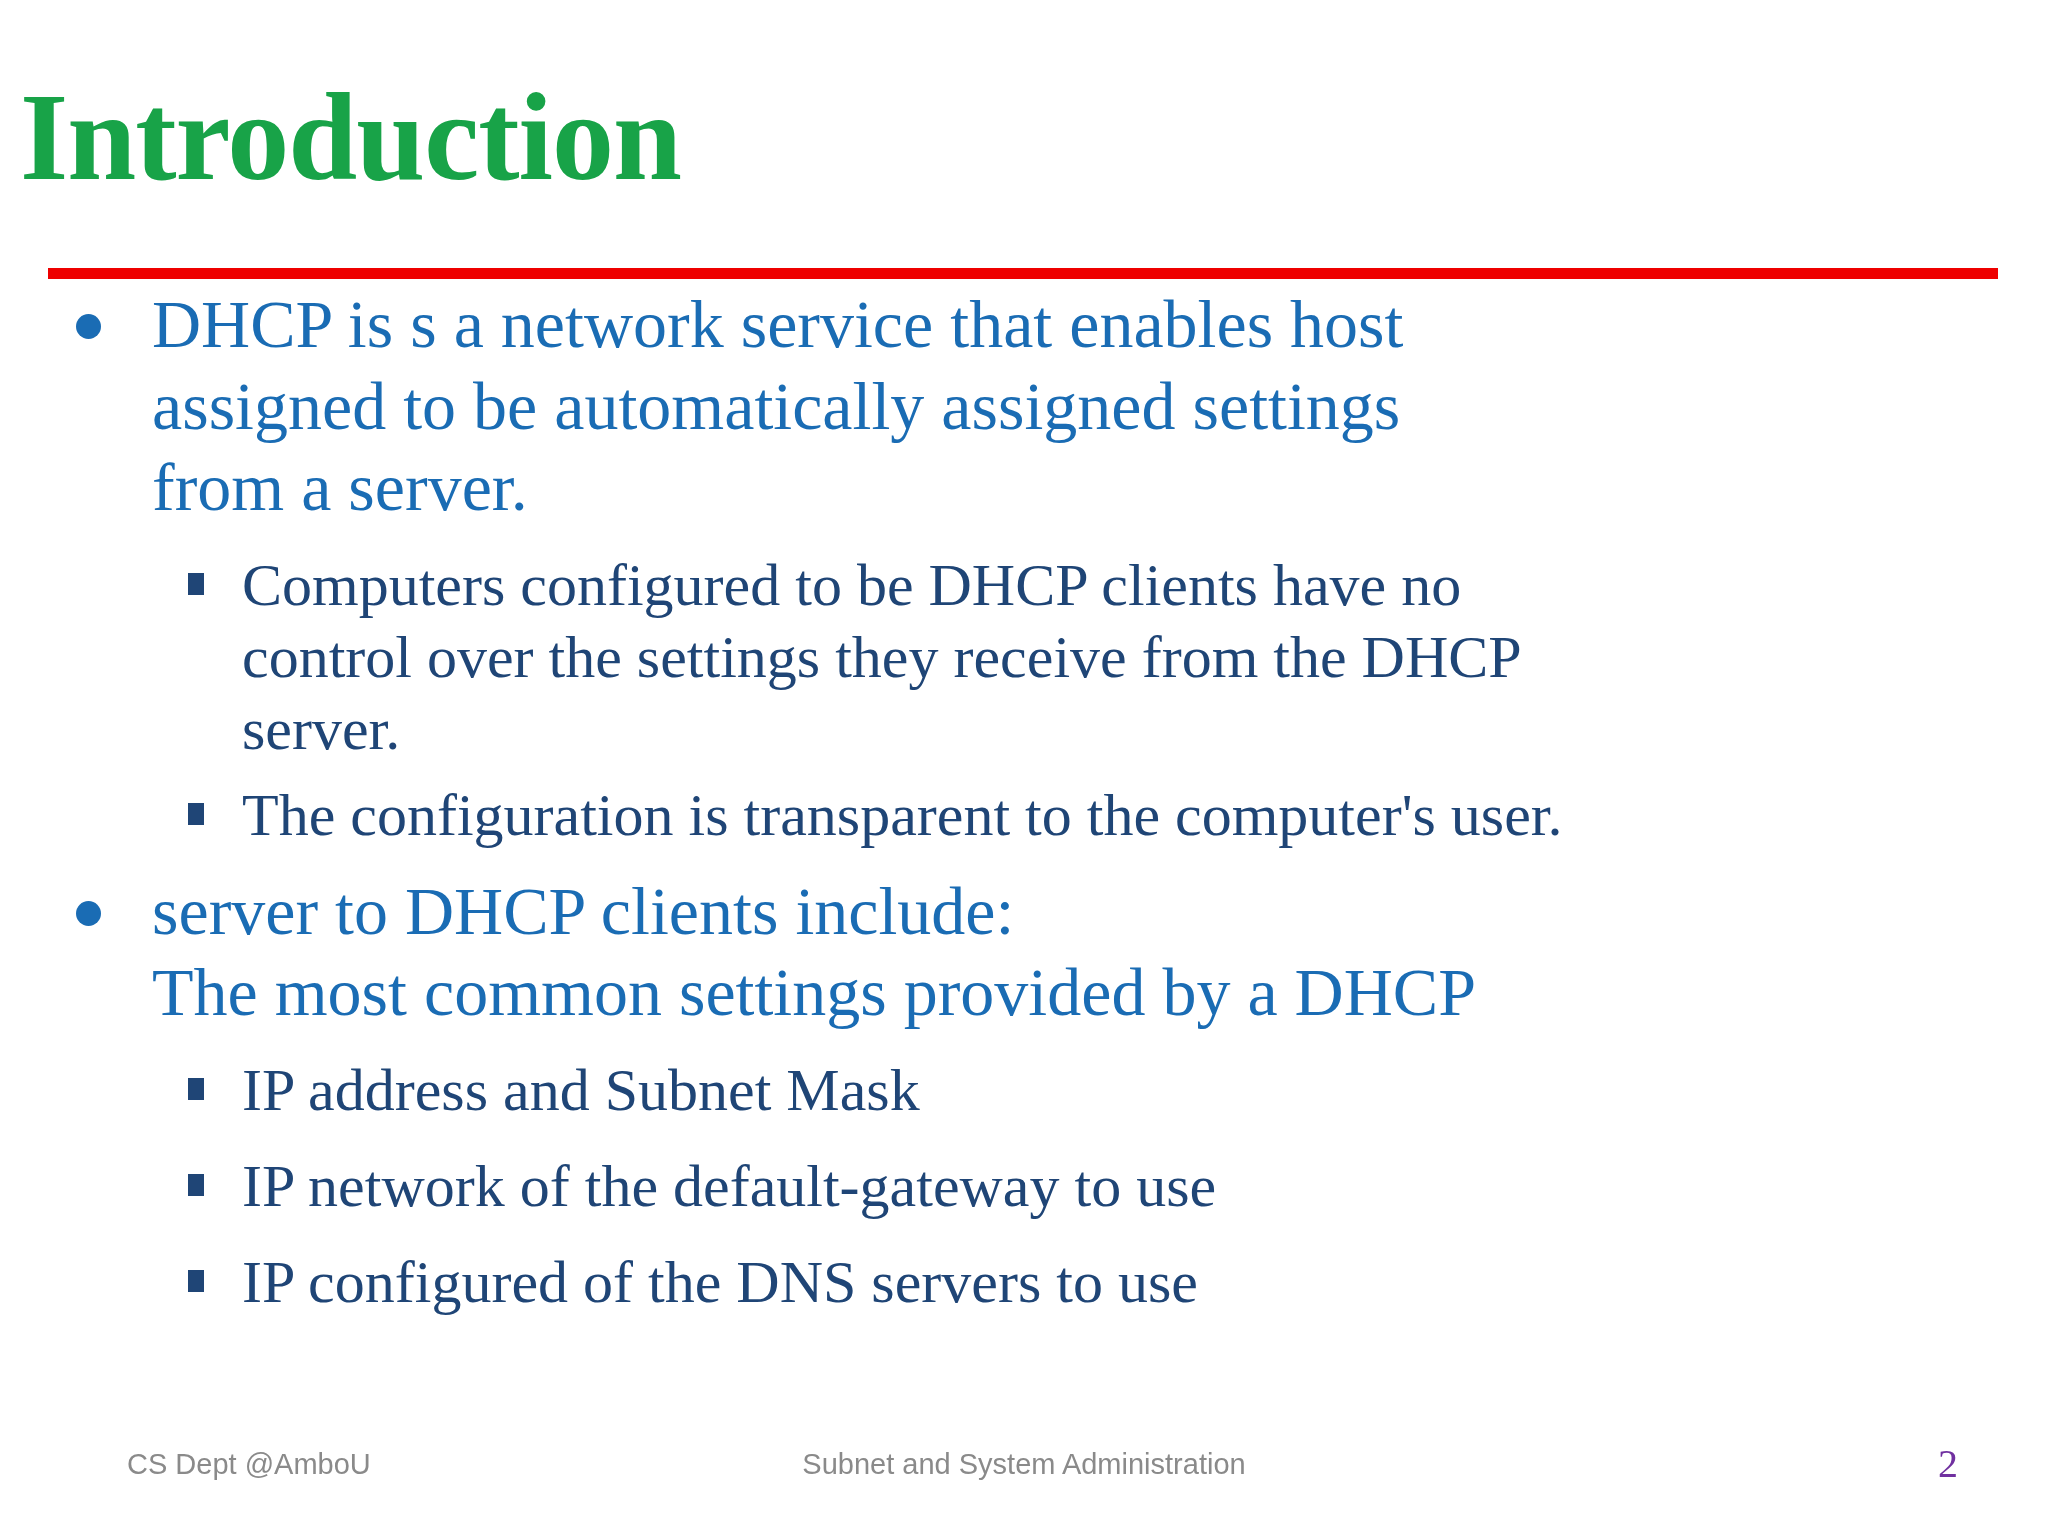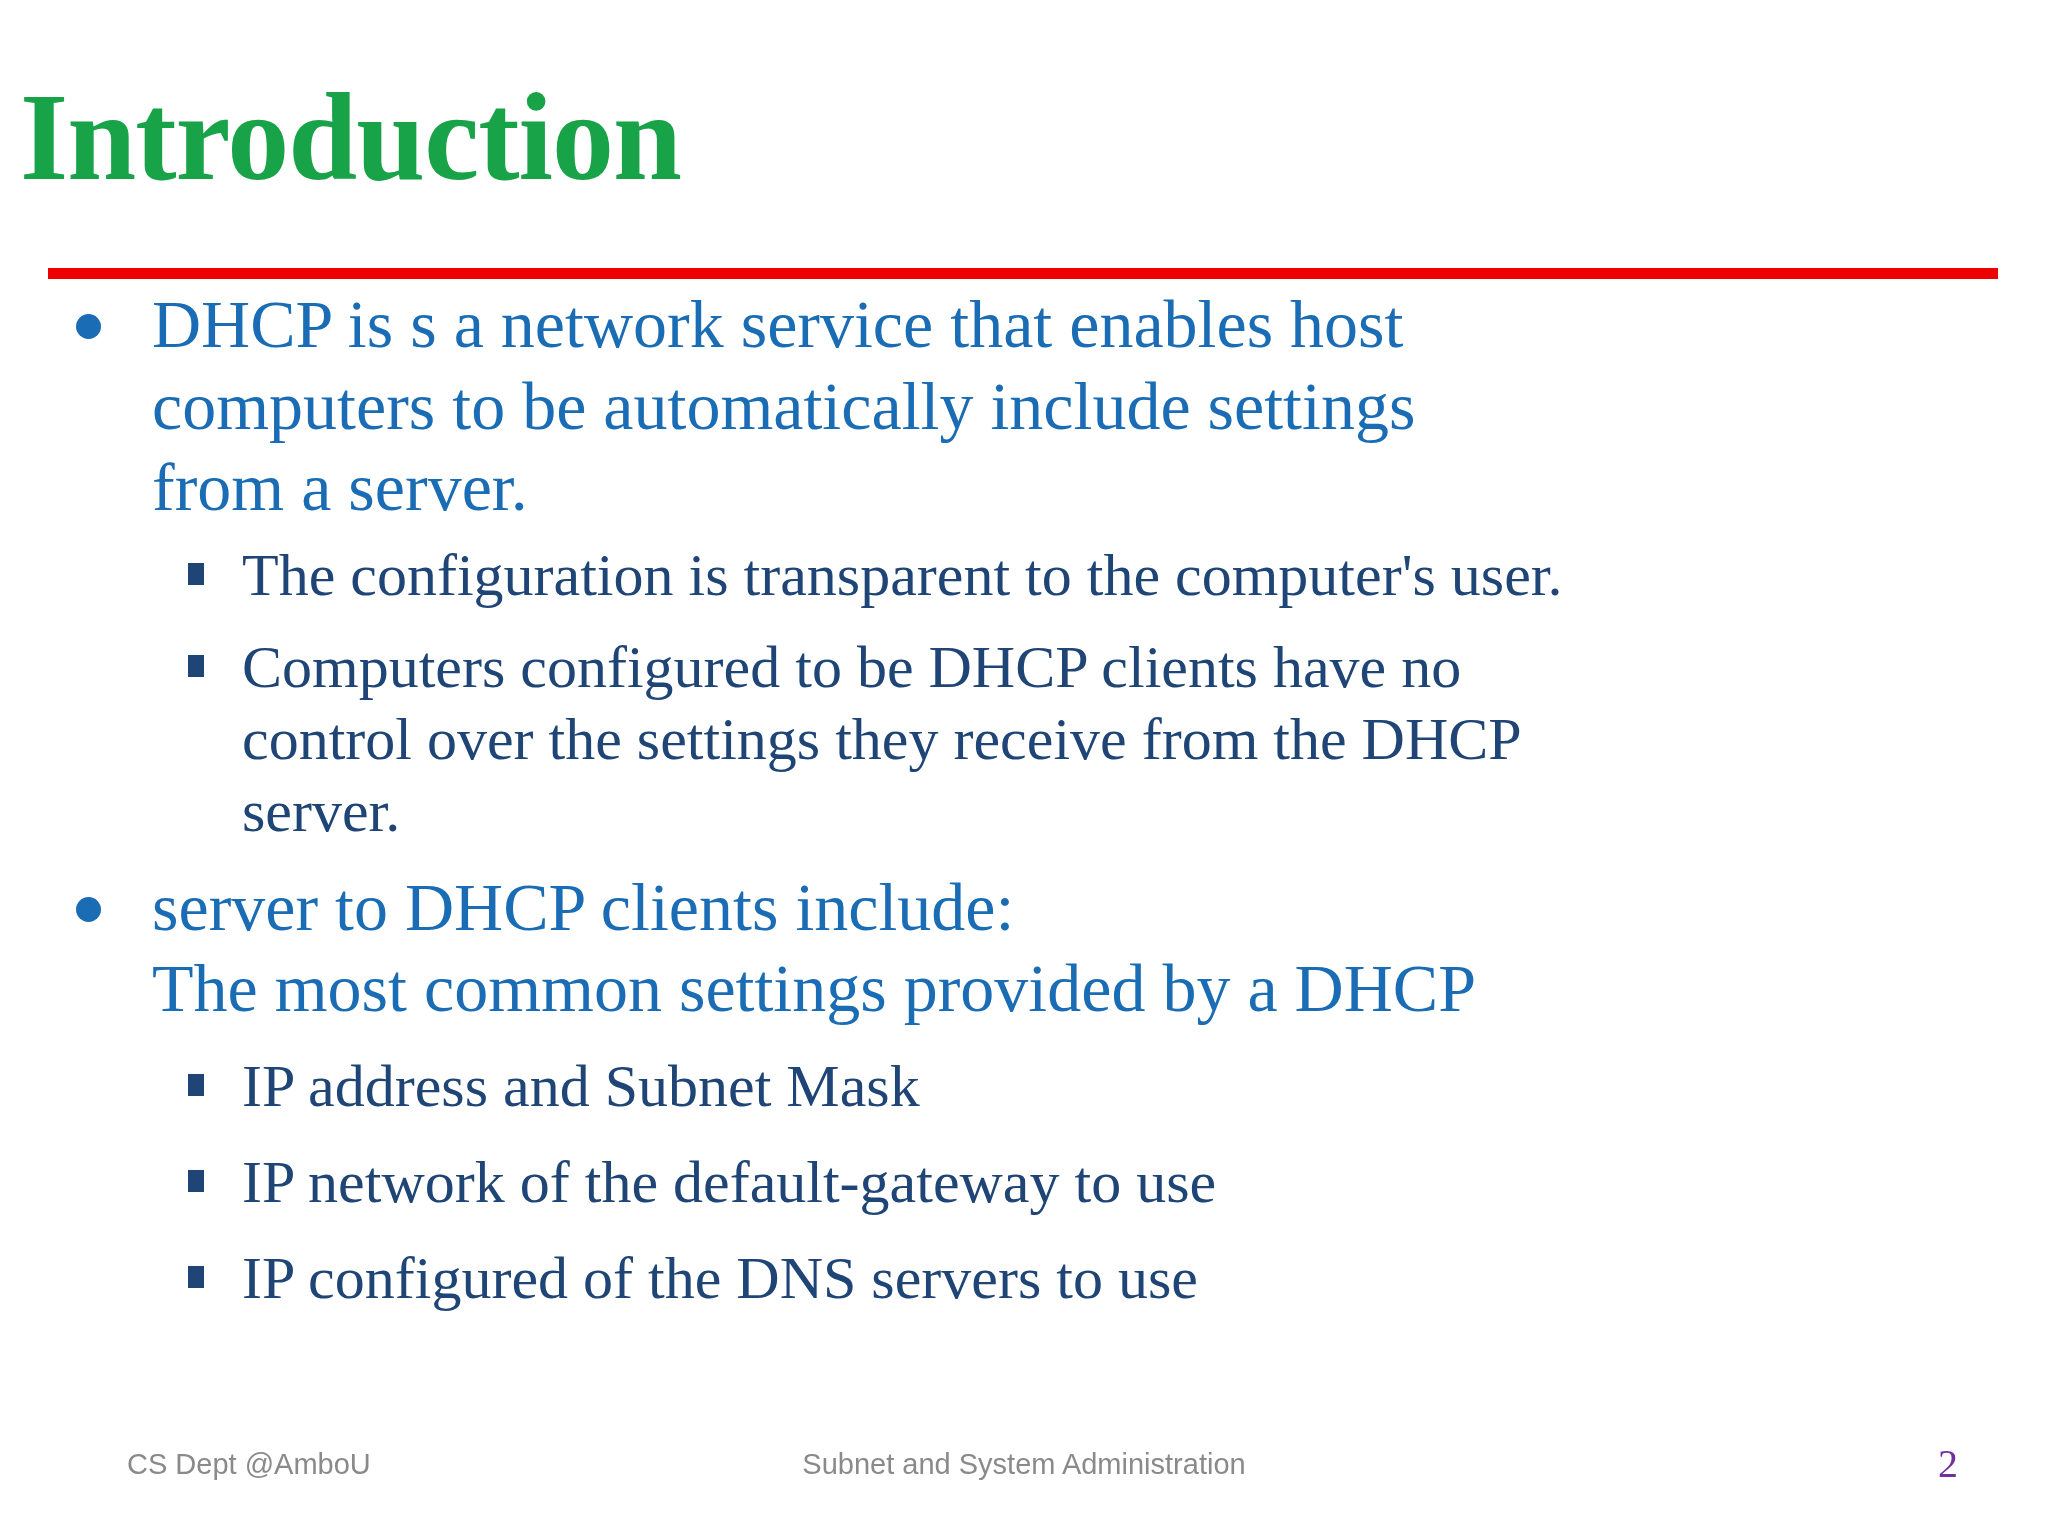--- a/index.html
+++ b/index.html
@@ -117,38 +117,38 @@
 
   <div class="slide-title">Introduction</div>
   <div class="title-rule"></div>
 
   <div class="content">
 
     <div class="li l1">
       <span class="dot"></span>
       <div>
         <div>DHCP is s a network service that enables host</div>
-        <div>computers to be automatically include settings</div>
+        <div>assigned to be automatically assigned settings</div>
         <div>from a server.</div>
-      </div>
-    </div>
-
-    <div class="li l2">
-      <span class="sq"></span>
-      <div>
-        <div>The configuration is transparent to the computer's user.</div>
       </div>
     </div>
 
     <div class="li l2 group-gap">
       <span class="sq"></span>
       <div>
         <div>Computers configured to be DHCP clients have no</div>
         <div>control over the settings they receive from the DHCP</div>
         <div>server.</div>
+      </div>
+    </div>
+
+    <div class="li l2">
+      <span class="sq"></span>
+      <div>
+        <div>The configuration is transparent to the computer's user.</div>
       </div>
     </div>
 
     <div class="li l1 group-gap">
       <span class="dot"></span>
       <div>
         <div>server to DHCP clients include:</div>
         <div>The most common settings provided by a DHCP</div>
       </div>
     </div>

